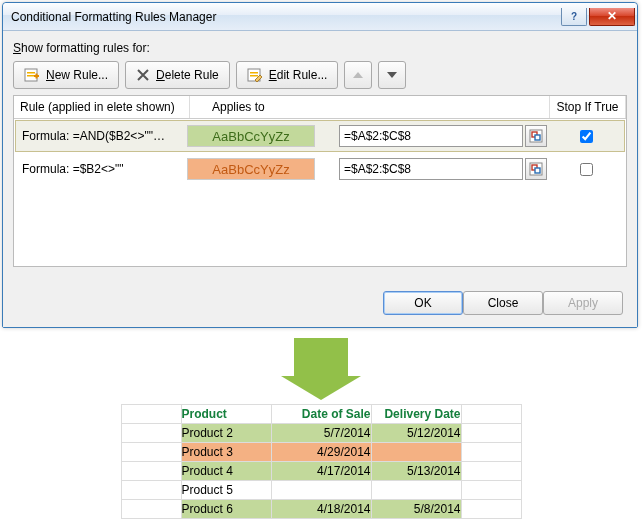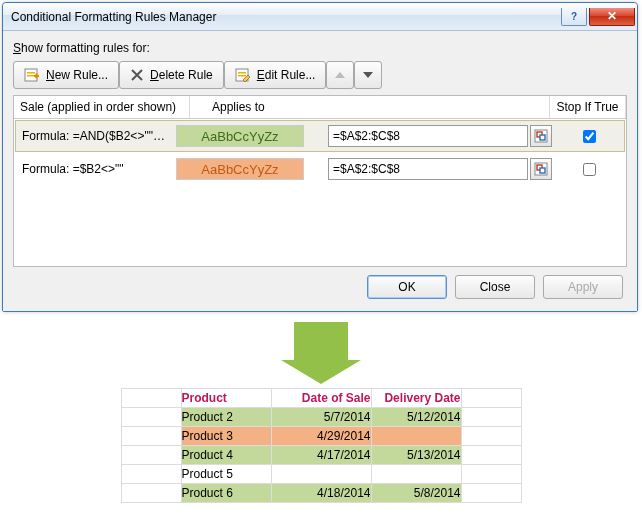--- a/index.html
+++ b/index.html
@@ -61,21 +61,21 @@
   .dropdown .dd-text {
     flex:1; padding:0 4px; height:100%; display:flex; align-items:center;
     background: linear-gradient(#d0e7ff,#a9d1ff);
     border:1px dotted #333;
   }
   .dropdown .dd-arrow {
     width:16px; height:100%; display:flex; align-items:center; justify-content:center;
     background: linear-gradient(#fdfdfd,#e1e1e1);
     border-left:1px solid #999;
   }
-  .toolbar { display:flex; align-items:center; margin-bottom:6px; }
+  .toolbar { display:flex; align-items:center; gap:6px; margin-bottom:6px; }
   .btn {
     height:28px; padding:0 10px;
     display:inline-flex; align-items:center; gap:6px;
     border:1px solid #a9a9a9; border-radius:3px;
     background: linear-gradient(#fdfdfd, #e8e8e8);
     font-size:12px;
   }
   .btn .underline-char { text-decoration: underline; }
   .icon { display:inline-flex; }
   .move-btn { width:28px; height:28px; padding:0; justify-content:center; }
@@ -92,40 +92,40 @@
   .rules-row.selected { background:#f0f0e8; border:1px solid #c8c090; }
   .rules-row .cell { padding:0 4px; }
   .cell.col-rule { display:flex; align-items:center; }
   .format-preview {
     width:128px; height:22px; display:flex; align-items:center; justify-content:center;
     font-size:13px; border:1px solid #ccc;
   }
   .fmt-green { background:#c2d99b; color:#3e6d1a; }
   .fmt-orange { background:#f4b183; color:#c25a13; }
   .applies-input {
-    display:flex; align-items:center; width:224px;
+    display:flex; align-items:center; width:208px;
   }
   .applies-input input {
     flex:1; height:22px; border:1px solid #999; padding:0 4px; font-size:12px;
   }
   .range-btn {
     width:22px; height:22px; border:1px solid #999; margin-left:2px;
     display:flex; align-items:center; justify-content:center;
     background: linear-gradient(#fdfdfd,#e4e4e4);
   }
   .stop-cell { width:76px; display:flex; justify-content:center; }
-  .footer { display:flex; justify-content:flex-end; gap:8px; padding:8px 4px 2px; }
+  .footer { display:flex; justify-content:flex-end; padding:24px 4px 2px; }
   .footer .btn { height:24px; width:80px; justify-content:center; }
   .btn.disabled { color:#aaa; }
   .arrow-shape {
     width:80px; margin:10px auto 0; text-align:center;
   }
   .arrow-rect { width:54px; height:38px; background:#92c049; margin:0 auto; }
   .arrow-tri { width:0; height:0; border-left:40px solid transparent; border-right:40px solid transparent; border-top:24px solid #92c049; margin:0 auto; }
-  .headrow td { background:#7ba94a; color:#be185d; font-weight:bold; padding:3px 8px; }
+  .headrow td { background:#7ba94a; color:#15803d; font-weight:bold; padding:3px 8px; }
   .datacells td { padding:2px 8px; }
   .colA { width:90px; }
   .colB { width:100px; text-align:right; }
   .colC { width:90px; text-align:right; }
   .gutL, .gutR { width:60px; }
   .row-green td.inside { background:#c2d99b; }
   .row-orange td.inside { background:#f4b183; }
   .ws-wrap { position:relative; padding-top:4px; }
   .ws-grid { border-collapse:collapse; margin:0 auto; }
   .ws-grid td { border:1px solid #dcdcdc; height:19px; padding:0; background:#fff; }
@@ -194,21 +194,21 @@
         <span>
             <svg width="10" height="6">
               <polygon points="0,0 10,0 5,6" fill="#555"></polygon>
             </svg>
           </span>
       </div>
     </div>
 
     <div class="rules-panel">
       <div class="rules-header">
-        <div class="col-rule">Sale (applied in order shown)</div>
+        <div class="col-rule">Rule (applied in elete shown)</div>
         <div class="col-applies">Applies to</div>
         <div class="col-stop">Stop If True</div>
       </div>
 
       <div class="rules-row selected">
         <div class="cell col-rule">Formula: =AND($B2&lt;&gt;""…</div>
         <div class="cell col-format">
           <div class="format-preview fmt-green">AaBbCcYyZz</div>
         </div>
         <div class="cell col-applies">

